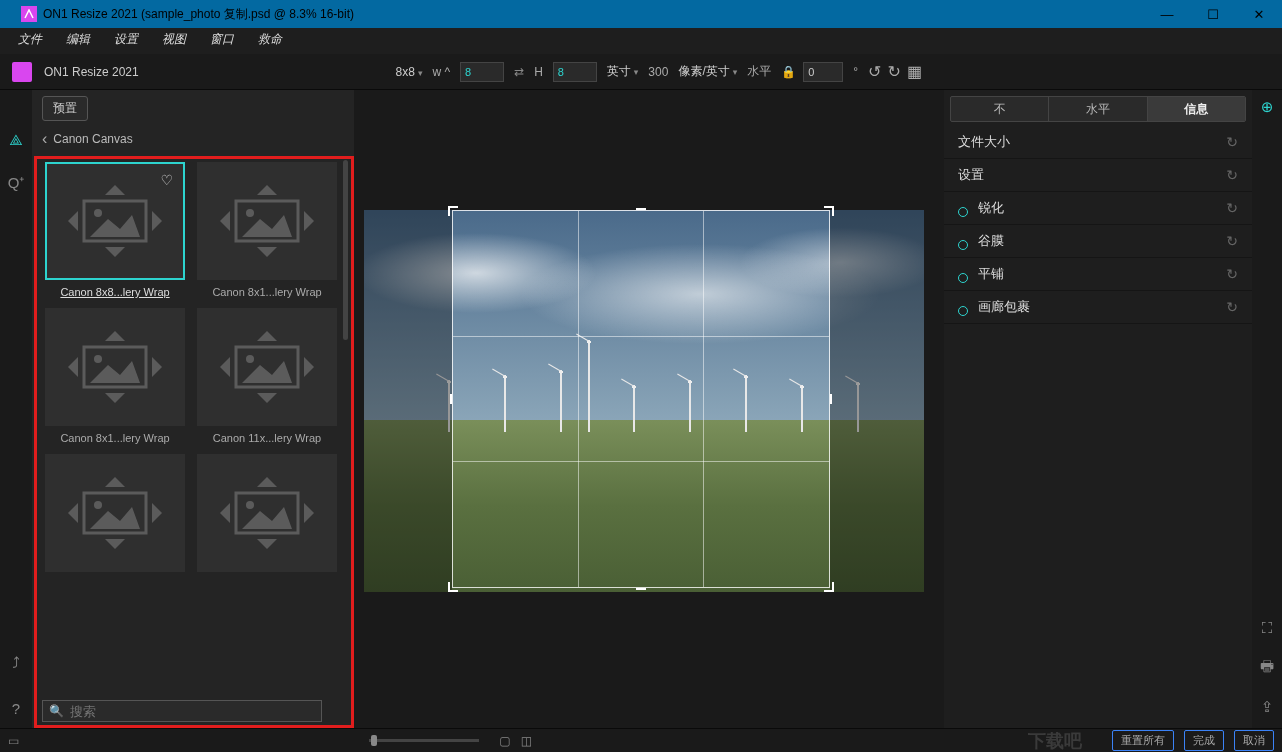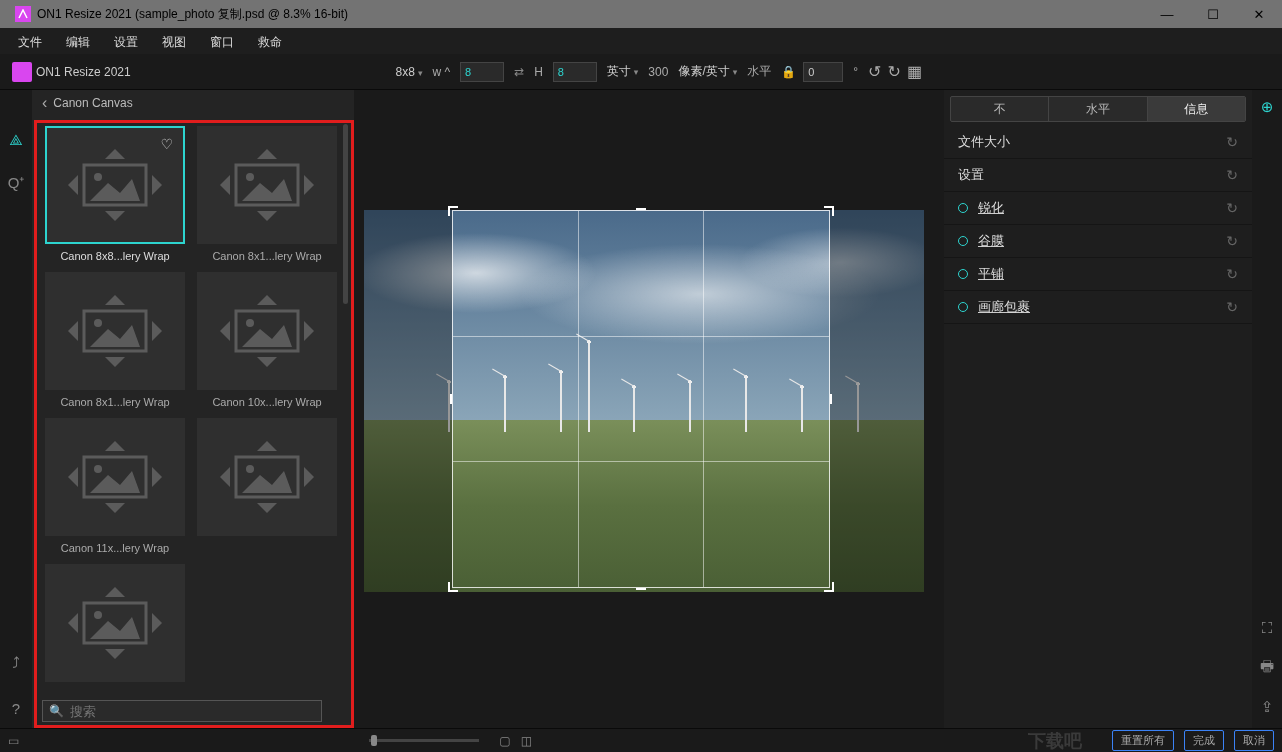--- a/index.html
+++ b/index.html
@@ -1,32 +1,32 @@
 <!DOCTYPE html>
 <html><head>
 <meta charset="utf-8">
 <style>
 * { margin: 0; padding: 0; box-sizing: border-box; font-family: "Microsoft YaHei", sans-serif; }
 body { width: 1282px; height: 752px; background: #2a2a2a; color: #ccc; font-size: 12px; overflow: hidden; position: relative; }
 
 
-.title-bar { height: 28px; background: #737373; display: flex; align-items: center; padding-left: 15px; }
+.title-bar { height: 28px; background: #0369a1; display: flex; align-items: center; padding-left: 21px; }
 .title-bar .icon-box { width: 16px; height: 16px; background: #d946ef; margin-right: 6px; display: flex; align-items: center; justify-content: center; }
 .title-bar .title-text { color: #000; font-size: 12px; }
 .title-bar .win-controls { margin-left: auto; display: flex; }
 .title-bar .win-btn { width: 46px; height: 28px; display: flex; align-items: center; justify-content: center; color: #000; font-size: 13px; }
 
 
-.menu-bar { height: 26px; background: #1e1e1e; display: flex; align-items: flex-end; padding-left: 8px; gap: 4px; }
+.menu-bar { height: 26px; background: #1e1e1e; display: flex; align-items: flex-start; padding-left: 8px; gap: 4px; font-style: italic; }
 .menu-bar .menu-item { padding: 3px 10px; color: #ddd; font-size: 12px; }
 
 
 .app-row { height: 36px; background: #1a1a1a; display: flex; align-items: center; border-bottom: 1px solid #0a0a0a; }
 .app-row .app-badge { width: 20px; height: 20px; background: #d946ef; margin-left: 12px; border-radius: 2px; }
-.app-row .app-name { margin-left: 4px; color: #ccc; font-size: 12px; }
+.app-row .app-name { margin-left: 12px; color: #ccc; font-size: 12px; }
 .app-row .toolbar { margin-left: auto; display: flex; align-items: center; gap: 10px; padding-right: 360px; color: #aaa; }
 .app-row input { width: 44px; height: 20px; background: #2a2a2a; border: 1px solid #444; color: #2dd4cf; padding: 0 4px; font-size: 11px; }
 .app-row .num-input { color: #ccc; width: 40px; }
 .app-row .dd { color: #ccc; cursor: pointer; text-align: center; }
 .app-row .chev { font-size: 9px; margin-left: 3px; color: #888; }
 .app-row .swap-icon { color: #888; }
 .app-row .label { color: #aaa; }
 .app-row .lock-icon { color: #666; width: 12px; }
 .app-row .rotate-icons { display: flex; gap: 6px; font-size: 16px; color: #aaa; }
 
@@ -43,21 +43,21 @@
 .breadcrumb-row .back { font-size: 16px; color: #aaa; }
 
 .preset-grid-wrap { flex: 1; overflow: hidden; padding: 4px 6px 0 6px; position: relative; }
 .red-box { position: absolute; top: 0; left: 2px; right: 0; bottom: 0; border: 3px solid #e11d1d; pointer-events: none; z-index: 10; }
 .scroll-track { position: absolute; right: 6px; top: 4px; width: 5px; height: 180px; background: #444; border-radius: 3px; }
 .preset-grid { display: grid; grid-template-columns: 1fr 1fr; gap: 8px 6px; padding: 2px 8px 2px 4px; }
 .preset-item { display: flex; flex-direction: column; align-items: center; }
 .preset-thumb { width: 140px; height: 118px; background: #2f2f2f; display: flex; align-items: center; justify-content: center; position: relative; }
 .preset-item.selected .preset-thumb { border: 2px solid #2dd4cf; }
 .preset-label { font-size: 11px; color: #aaa; padding: 6px 0 2px; text-align: center; }
-.preset-item.selected .preset-label { color: #ddd; }
+.preset-item.selected .preset-label { color: #ddd; text-decoration: underline; }
 .fav-icon { position: absolute; top: 8px; right: 10px; color: #ccc; font-size: 14px; }
 .thumb-svg { width: 110px; height: 80px; opacity: 0.5; }
 
 .search-row { position: absolute; bottom: 6px; left: 10px; width: 280px; height: 22px; border: 1px solid #555; background: #2a2a2a; display: flex; align-items: center; padding: 0 6px; gap: 6px; }
 .search-row input { flex: 1; background: transparent; border: none; color: #888; font-size: 13px; outline: none; }
 
 .canvas-area { flex: 1; background: #1a1a1a; position: relative; }
 .photo-wrap { position: absolute; top: 120px; left: 10px; width: 560px; height: 382px; background: linear-gradient(to bottom, #5a7a9a 0%, #7a95ad 30%, #95aab8 48%, #6a8050 55%, #5a7040 75%, #4a5f35 100%); }
 .sky-clouds { position: absolute; top: 0; left: 0; right: 0; height: 55%; background: 
   radial-gradient(ellipse 120px 40px at 20% 30%, rgba(255,255,255,0.7), transparent),
@@ -85,29 +85,29 @@
 .crop-box .lm { left: -3px; top: 50%; margin-top: -5px; width: 4px; height: 10px; border: none; border-left: 2px solid #fff; }
 .crop-box .rm { right: -3px; top: 50%; margin-top: -5px; width: 4px; height: 10px; border: none; border-right: 2px solid #fff; }
 .dark-overlay { position: absolute; background: rgba(0,0,0,0.35); }
 .do-left { top: 120px; left: 10px; width: 88px; height: 382px; }
 .do-right { top: 120px; left: 476px; width: 94px; height: 382px; }
 
 
 .right-panel { width: 308px; background: #1e1e1e; display: flex; flex-direction: column; }
 .right-panel .tab-row { display: flex; height: 26px; margin: 6px 6px 4px; background: #2a2a2a; border: 1px solid #444; border-radius: 2px; overflow: hidden; }
 .right-panel .tab { flex: 1; display: flex; align-items: center; justify-content: center; font-size: 12px; color: #bbb; border-right: 1px solid #444; }
-.right-panel .tab:last-child { border-right: none; }
+.right-panel .tab:last-child { border-right: none; font-weight: bold; }
 .right-panel .tab.active { background: #3a3a3a; color: #eee; }
 .right-panel .adjust-btn { margin: 2px 6px 8px; height: 22px; border: 1px solid #444; border-radius: 2px; display: flex; align-items: center; justify-content: center; color: #777; font-size: 12px; }
 .right-panel .section { padding: 7px 14px; display: flex; align-items: center; justify-content: space-between; border-bottom: 1px solid #151515; }
 .right-panel .section .label { color: #ddd; font-size: 13px; }
 .right-panel .section .reset { color: #666; font-size: 14px; }
 .right-panel .section .radio { width: 10px; height: 10px; border: 1.5px solid #2dd4cf; border-radius: 50%; margin-right: 10px; }
 .right-panel .section.sub { padding-left: 14px; }
-.right-panel .section.sub .left-grp { display: flex; align-items: center; text-decoration: underline; }
+.right-panel .section.sub .left-grp { display: flex; align-items: flex-end; }
 
 
 .right-tools { width: 30px; background: #1a1a1a; display: flex; flex-direction: column; align-items: center; padding-top: 8px; gap: 18px; }
 .right-tools .rtool { color: #888; font-size: 15px; }
 .right-tools .rtool.active { color: #2dd4cf; }
 .right-tools .spacer { flex: 1; }
 
 
 .bottom-bar { height: 24px; background: #1a1a1a; border-top: 1px solid #0a0a0a; display: flex; align-items: center; padding: 0 8px; gap: 10px; color: #888; }
 .bottom-bar .spacer { flex: 1; }
@@ -170,20 +170,23 @@
 <div class="main">
   <div class="left-tools">
     <div class="tool active">⟁</div>
     <div class="tool">Q⁺</div>
     <div style="flex:1"></div>
     <div class="tool" style="margin-bottom:4px;">⤴</div>
     <div class="tool" style="margin-bottom:8px;">?</div>
   </div>
 
   <div class="preset-panel">
+    <div class="preset-header">
+      <div class="btn-preset">预置</div>
+    </div>
     <div class="breadcrumb-row">
       <span class="back">‹</span>
       <span>Canon Canvas</span>
     </div>
     <div class="preset-grid-wrap">
       <div class="red-box"></div>
       <div class="scroll-track"></div>
       <div class="preset-grid" id="preset-grid">
           <div class="preset-item selected">
             <div class="preset-thumb">
@@ -220,34 +223,20 @@
                 <polygon points="55,4 65,14 45,14" fill="#888"></polygon>
                 <polygon points="55,76 45,66 65,66" fill="#888"></polygon>
                 <polygon points="8,40 18,30 18,50" fill="#888"></polygon>
                 <polygon points="102,40 92,30 92,50" fill="#888"></polygon>
                 <rect x="24" y="20" width="62" height="40" fill="none" stroke="#888" stroke-width="3"></rect>
                 <circle cx="38" cy="32" r="4" fill="#888"></circle>
                 <polygon points="30,56 48,38 60,48 72,34 80,56" fill="#888"></polygon>
               </svg>
             </div>
             <div class="preset-label">Canon 8x1...lery Wrap</div>
-          </div>
-          <div class="preset-item">
-            <div class="preset-thumb">
-              <svg class="thumb-svg" viewBox="0 0 110 80">
-                <polygon points="55,4 65,14 45,14" fill="#888"></polygon>
-                <polygon points="55,76 45,66 65,66" fill="#888"></polygon>
-                <polygon points="8,40 18,30 18,50" fill="#888"></polygon>
-                <polygon points="102,40 92,30 92,50" fill="#888"></polygon>
-                <rect x="24" y="20" width="62" height="40" fill="none" stroke="#888" stroke-width="3"></rect>
-                <circle cx="38" cy="32" r="4" fill="#888"></circle>
-                <polygon points="30,56 48,38 60,48 72,34 80,56" fill="#888"></polygon>
-              </svg>
-            </div>
-            <div class="preset-label">Canon 10x...lery Wrap</div>
           </div>
           <div class="preset-item">
             <div class="preset-thumb">
               <svg class="thumb-svg" viewBox="0 0 110 80">
                 <polygon points="55,4 65,14 45,14" fill="#888"></polygon>
                 <polygon points="55,76 45,66 65,66" fill="#888"></polygon>
                 <polygon points="8,40 18,30 18,50" fill="#888"></polygon>
                 <polygon points="102,40 92,30 92,50" fill="#888"></polygon>
                 <rect x="24" y="20" width="62" height="40" fill="none" stroke="#888" stroke-width="3"></rect>
                 <circle cx="38" cy="32" r="4" fill="#888"></circle>

